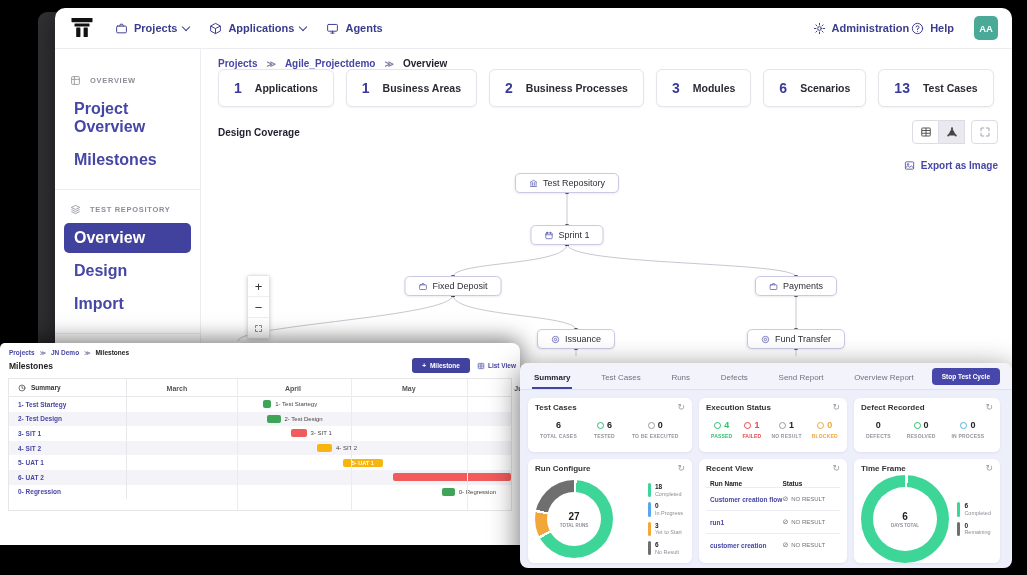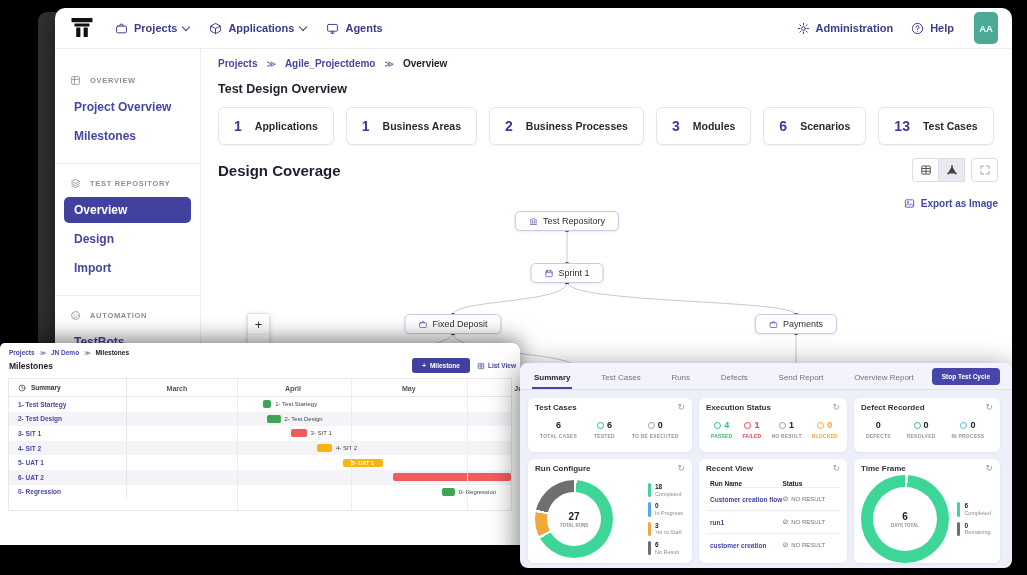--- a/index.html
+++ b/index.html
@@ -8,43 +8,43 @@
   .ghost-strip{position:absolute;left:38px;top:12px;width:26px;height:528px;background:#313134;border-radius:9px 0 0 9px;}
 
   
   .main-window{position:absolute;left:55px;top:8px;width:957px;height:532px;background:#fff;
     border-radius:10px;box-shadow:0 6px 28px rgba(0,0,0,.5);overflow:hidden;z-index:1;}
   .topnav{height:40px;display:flex;align-items:center;padding:0 14px;gap:20px;border-bottom:1px solid #ededf1;}
   .logo{color:#111;display:flex;align-items:center;}
   .nav-item{display:flex;align-items:center;gap:6px;color:#3c3c8e;font-size:11px;font-weight:700;cursor:pointer;}
   .caret{width:5px;height:5px;border-right:1.6px solid #3c3c8e;border-bottom:1.6px solid #3c3c8e;
     transform:rotate(45deg);margin-top:-3px;}
-  .nav-right{margin-left:auto;display:flex;gap:18px;align-items:center;}
-  .avatar{width:24px;height:32px;border-radius:5px;color:#fff;font-size:9.5px;font-weight:700;
+  .nav-right{margin-left:auto;display:flex;gap:2px;align-items:center;}
+  .avatar{width:24px;height:24px;border-radius:5px;color:#fff;font-size:9.5px;font-weight:700;
     display:flex;align-items:center;justify-content:center;}
 
   .sidebar{position:absolute;left:0;top:41px;bottom:0;width:146px;border-right:1px solid #ededf1;padding-top:22px;box-sizing:border-box;}
   .sb-header{display:flex;gap:9px;align-items:center;color:#8d8d99;font-size:7.5px;font-weight:700;
     letter-spacing:.7px;padding:0 15px;margin:4px 0 8px;}
-  .sb-item{color:#4646a5;font-size:12px;font-weight:700;padding:6px 10px;margin:3px 9px;border-radius:5px;cursor:pointer;}
+  .sb-item{color:#4646a5;font-size:16px;font-weight:700;padding:6px 10px;margin:3px 9px;border-radius:5px;cursor:pointer;}
   .sb-item.active{background:#41419e;color:#fff;}
   .sb-divider{height:1px;background:#ededf1;margin:14px 0;}
 
   .content{position:absolute;left:147px;top:41px;right:0;bottom:0;padding:9px 14px 0 16px;}
   .breadcrumb{font-size:10px;color:#4646a5;font-weight:700;display:flex;gap:9px;align-items:center;}
   .crumb-sep{color:#7d7da8;font-size:9px;}
   .breadcrumb .last{color:#1f1f2e;}
   .page-title{font-size:12.5px;color:#1f1f2e;margin:13px 0 11px;font-weight:700;}
   .stats{display:flex;gap:12px;}
   .stat-card{display:flex;align-items:center;gap:13px;border:1px solid #e4e4ea;border-radius:6px;
     padding:10px 15px;box-shadow:0 1px 2px rgba(20,20,40,.05);background:#fff;}
   .stat-value{color:#3a3a9c;font-size:14px;font-weight:700;}
   .stat-label{color:#2a2a33;font-size:10.5px;font-weight:600;white-space:nowrap;}
   .coverage-row{display:flex;align-items:center;margin-top:13px;}
-  .coverage-title{font-size:15px;font-weight:700;color:#1f1f2e;}
+  .coverage-title{font-size:10px;font-weight:700;color:#1f1f2e;}
   .view-toggle{margin-left:auto;display:flex;align-items:center;}
   .vt-btn{width:25px;height:22px;border:1px solid #dcdce4;display:flex;align-items:center;
     justify-content:center;color:#444;background:#fff;cursor:pointer;}
   .vt-btn:first-child{border-radius:4px 0 0 4px;}
   .vt-btn.mid{border-left:none;}
   .vt-btn.active{background:#e9e9ef;}
   .vt-btn.fs{border-radius:4px;margin-left:6px;color:#9a9aa5;}
   .export-row{display:flex;justify-content:flex-end;margin-top:16px;}
   .export-link{color:#4646a5;font-size:10px;font-weight:700;display:flex;gap:6px;align-items:center;cursor:pointer;}
 
@@ -321,21 +321,20 @@
       </aside>
 
     <main class="content">
       <div class="breadcrumb" id="breadcrumb">
           <span>Projects</span>
           <span class="crumb-sep">≫</span>
           <span>Agile_Projectdemo</span>
           <span class="crumb-sep">≫</span>
           <span class="last">Overview</span>
         </div>
-      <div class="page-title">Test Design Overview</div>
       <div class="stats" id="stat-cards">
           <div class="stat-card">
             <span class="stat-value">1</span>
             <span class="stat-label">Applications</span>
           </div>
           <div class="stat-card">
             <span class="stat-value">1</span>
             <span class="stat-label">Business Areas</span>
           </div>
           <div class="stat-card">

